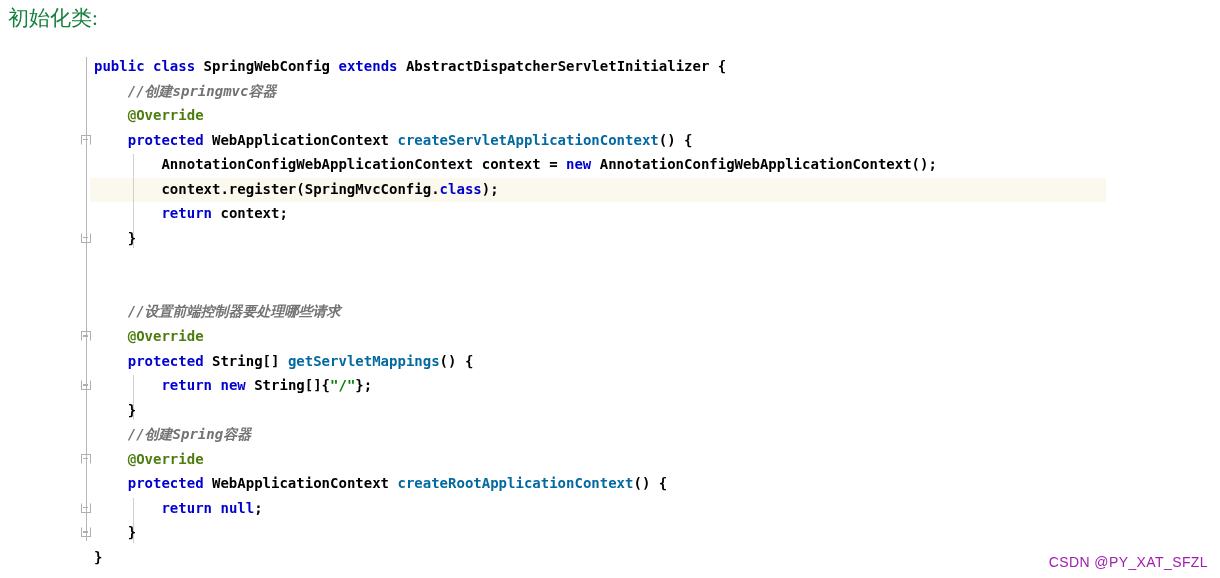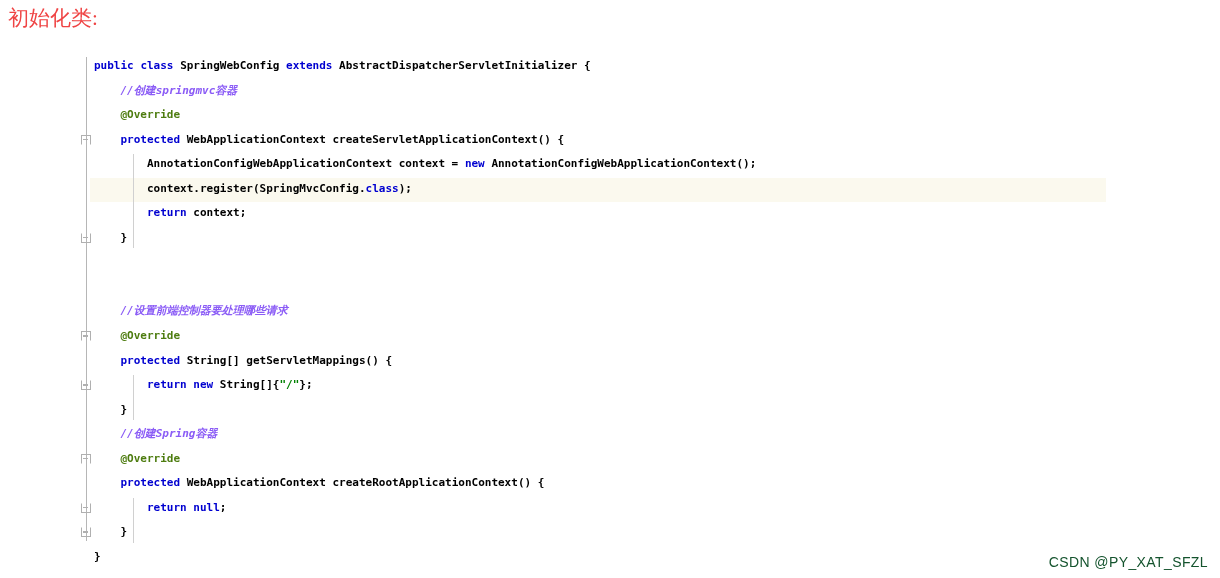--- a/index.html
+++ b/index.html
@@ -16,21 +16,21 @@
   }
 
   
   #doc-heading {
     position: absolute;
     left: 8px;
     top: 4px;
     font-family: "Liberation Serif", "DejaVu Serif", serif;
     font-size: 21px;
     line-height: 28px;
-    color: #ef4444;
+    color: #15803d;
     white-space: pre;
   }
 
   
   #code-block {
     position: absolute;
     left: 86px;
     top: 54px;
     width: 1130px;
   }
@@ -93,47 +93,47 @@
     width: 1016px;
     height: 24px;
     background: #fbf9ee;
   }
 
   
   #code-lines {
     position: relative;
     z-index: 3;
     font-family: "DejaVu Sans Mono", "Liberation Mono", monospace;
-    font-size: 11px;
+    font-size: 14px;
     font-weight: bold;
     line-height: 24.55px;
     white-space: pre;
     color: #000000;
     padding-left: 8px;
     letter-spacing: 0px;
   }
   .ln { height: 24.55px; }
 
   .kw   { color: #0000d0; }
   .type { color: #000000; }
-  .mth  { color: #000000; }
+  .mth  { color: #0369a1; }
   .ann  { color: #4d7c0f; }
   .str  { color: #008000; }
-  .cmt  { color: #8b5cf6; font-style: italic; }
+  .cmt  { color: #737373; font-style: italic; }
   .pun  { color: #000000; }
   .u    { text-decoration-color: #9aa7d6; }
 
   
   #watermark {
     position: absolute;
     right: 12px;
     bottom: 8px;
     font-family: "Liberation Sans", sans-serif;
     font-size: 14px;
-    color: #14532d;
+    color: #a21caf;
     letter-spacing: 0.4px;
     white-space: pre;
   }
 </style>
 </head>
 <body>
 
 <div id="doc-heading">初始化类:</div>
 
 <div id="code-block">

